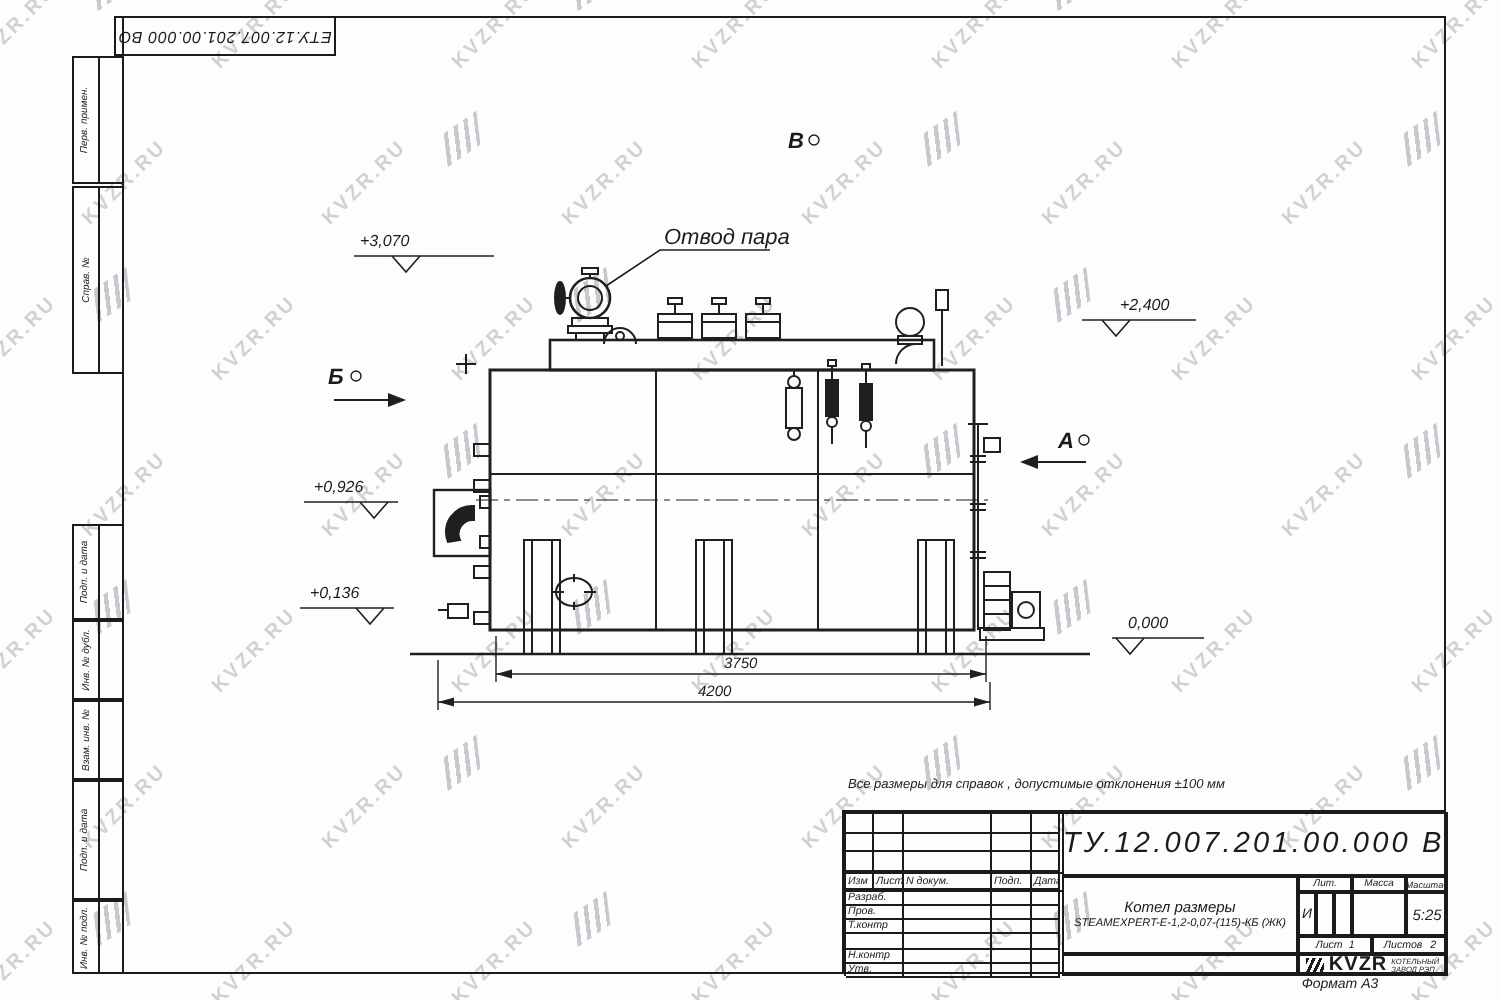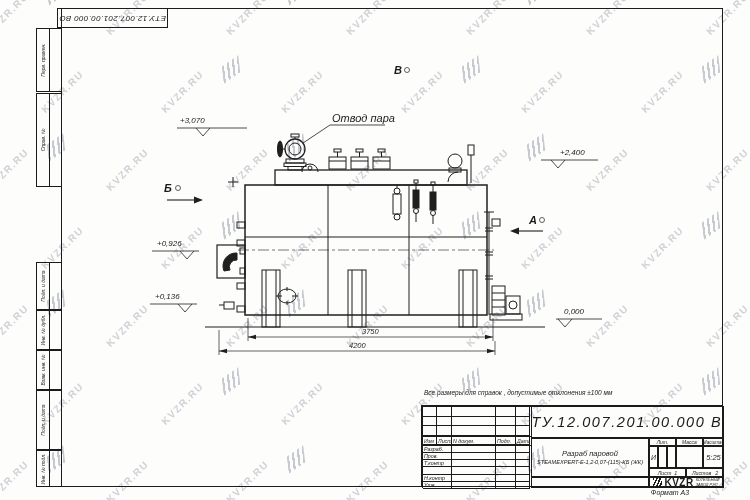--- a/index.html
+++ b/index.html
@@ -29,21 +29,21 @@
           display:flex;align-items:center;justify-content:center;overflow:hidden;}
   .gridwrap{position:absolute;box-sizing:border-box;display:grid;border-left:1px solid #1b1b1b;border-top:1px solid #1b1b1b;}
   .gridwrap>div{border-right:1px solid #1b1b1b;border-bottom:1px solid #1b1b1b;
                 font:italic 5.3px "Liberation Sans",sans-serif;display:flex;align-items:center;
                 padding-left:1px;box-sizing:border-box;overflow:hidden;white-space:nowrap;}
   .docnum{font:italic 14.5px "Liberation Sans",sans-serif;letter-spacing:1.6px;white-space:nowrap;}
   .tb-note{position:absolute;left:424px;top:389px;font:italic 6.5px "Liberation Sans",sans-serif;white-space:nowrap;}
   .fmt{position:absolute;left:625px;top:489px;width:90px;text-align:center;
        font:italic 7px "Liberation Sans",sans-serif;}
   .namecell{flex-direction:column;line-height:1.35;text-align:center;}
-  .logo-row{display:flex;align-items:center;gap:2px;}
+  .logo-row{display:flex;align-items:flex-end;gap:2px;}
   .logo-stripes{width:9px;height:9px;background:repeating-linear-gradient(115deg,#1b1b1b 0 1.5px,transparent 1.5px 3px);}
   .logo-word{font:bold 10px "Liberation Sans",sans-serif;font-style:normal;letter-spacing:.5px;}
   .logo-sub{display:flex;flex-direction:column;font:italic 3.8px "Liberation Sans",sans-serif;line-height:1.2;text-align:left;}
   
   svg{position:absolute;inset:0;z-index:3;}
   svg text{font-family:"Liberation Sans",sans-serif;font-style:italic;fill:#1b1b1b;}
 </style>
 </head>
 <body>
 
@@ -224,21 +224,21 @@
           <div></div>
           <div></div>
           <div></div>
       </div>
 
       <div class="tb-abs" style="left:109px;top:0;width:193px;height:32px;">
         <span class="docnum">ЕТУ.12.007.201.00.000  ВО</span>
       </div>
 
       <div class="tb-abs namecell" style="left:109px;top:32px;width:118px;height:39px;">
-        <span style="font-size:7.5px;">Разраб паровой</span>
+        <span style="font-size:7.5px;">Котел размеры</span>
         <span style="font-size:5.6px;">STEAMEXPERT-Е-1,2-0,07-(115)-КБ (ЖК)</span>
       </div>
       <div class="tb-abs" style="left:109px;top:71px;width:118px;height:11px;"></div>
 
       <div class="tb-abs" style="left:227px;top:32px;width:27px;height:8px;font-size:5px;">Лит.</div>
       <div class="tb-abs" style="left:254px;top:32px;width:27px;height:8px;font-size:5px;">Масса</div>
       <div class="tb-abs" style="left:281px;top:32px;width:21px;height:8px;font-size:4.6px;">Масштаб</div>
 
       <div class="tb-abs" style="left:227px;top:40px;width:9px;height:22px;font-size:7px;">И</div>
       <div class="tb-abs" style="left:236px;top:40px;width:9px;height:22px;"></div>

